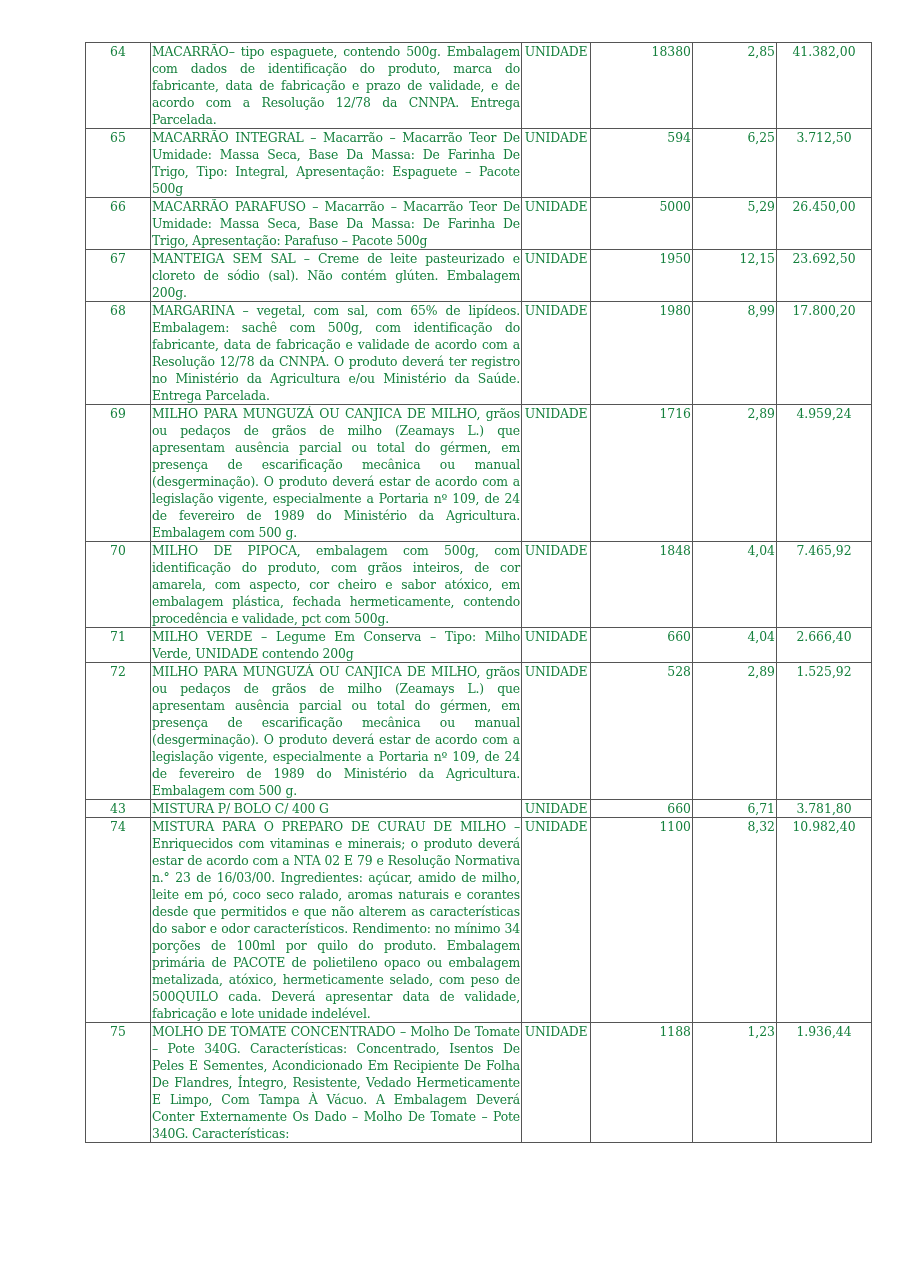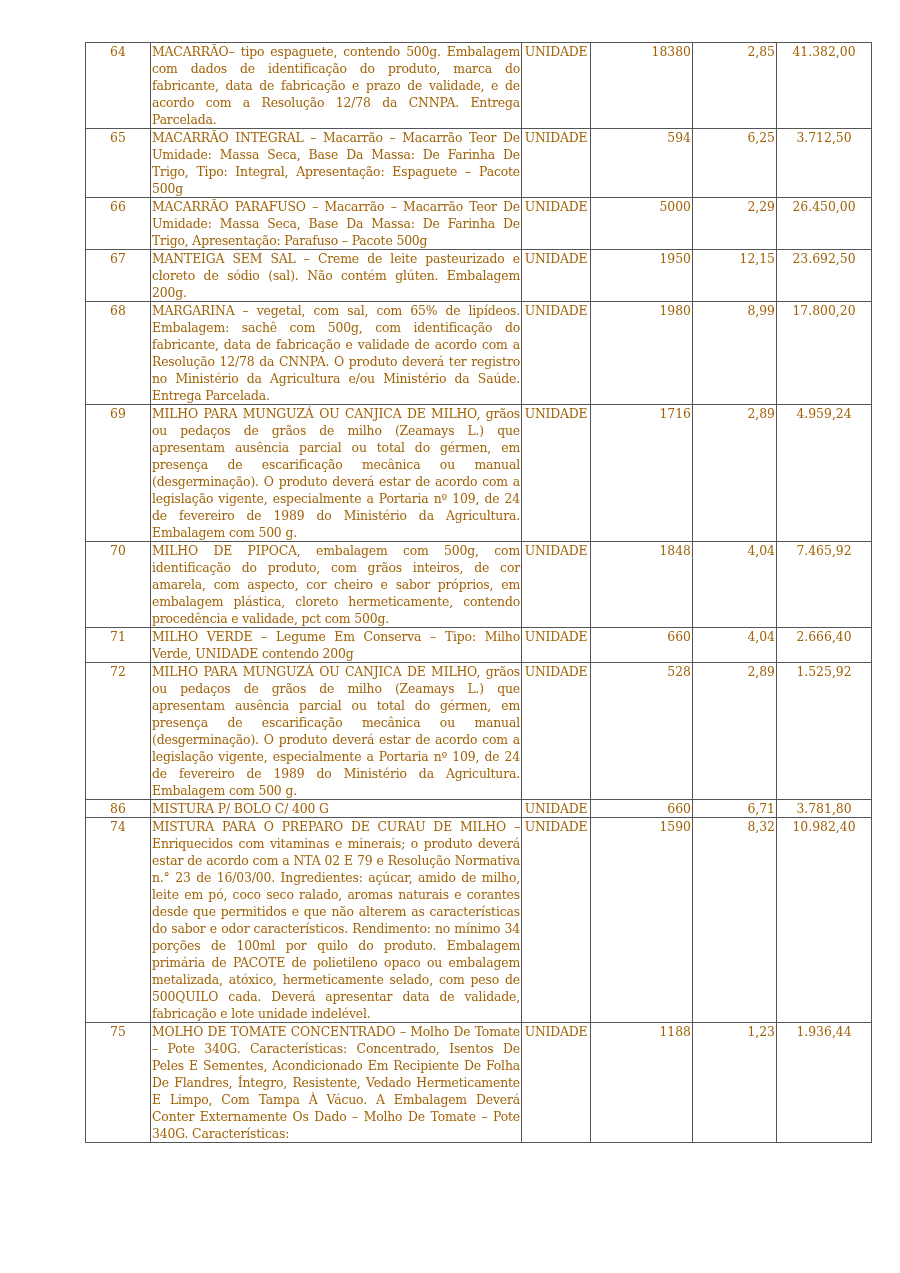--- a/index.html
+++ b/index.html
@@ -5,21 +5,21 @@
   html, body { margin: 0; padding: 0; background: #ffffff; }
   body { width: 900px; height: 1273px; position: relative; overflow: hidden; }
   .page { position: absolute; left: 85px; top: 42px; }
   table.items {
     border-collapse: collapse;
     table-layout: fixed;
     width: 774px;
     font-family: "DejaVu Serif", "Liberation Serif", serif;
     font-size: 12.4px;
     line-height: 17px;
-    color: #a16207;
+    color: #15803d;
   }
   table.items td {
     border: 1px solid #555;
     vertical-align: top;
     padding: 0 1px 0 1px;
   }
   td.c-num { width: 65px; text-align: center; padding-right: 24px; box-sizing: border-box; }
   td.c-desc { width: 368px; text-align: justify; text-align-last: left; letter-spacing: -0.15px; margin-left: 45px; }
   td.c-unit { width: 66px; text-align: center; letter-spacing: -0.2px; }
   td.c-qty { width: 99px; text-align: right; }
@@ -46,21 +46,21 @@
         <td class="c-unit">UNIDADE</td>
         <td class="c-qty">594</td>
         <td class="c-price">6,25</td>
         <td class="c-total">3.712,50</td>
       </tr>
       <tr>
         <td class="c-num">66</td>
         <td class="c-desc">MACARRÃO PARAFUSO – Macarrão – Macarrão Teor De Umidade: Massa Seca, Base Da Massa: De Farinha De Trigo, Apresentação: Parafuso – Pacote 500g</td>
         <td class="c-unit">UNIDADE</td>
         <td class="c-qty">5000</td>
-        <td class="c-price">2,29</td>
+        <td class="c-price">5,29</td>
         <td class="c-total">26.450,00</td>
       </tr>
       <tr>
         <td class="c-num">67</td>
         <td class="c-desc">MANTEIGA SEM SAL – Creme de leite pasteurizado e cloreto de sódio (sal). Não contém glúten. Embalagem 200g.</td>
         <td class="c-unit">UNIDADE</td>
         <td class="c-qty">1950</td>
         <td class="c-price">12,15</td>
         <td class="c-total">23.692,50</td>
       </tr>
@@ -75,21 +75,21 @@
       <tr>
         <td class="c-num">69</td>
         <td class="c-desc">MILHO PARA MUNGUZÁ OU CANJICA DE MILHO, grãos ou pedaços de grãos de milho (Zeamays L.) que apresentam ausência parcial ou total do gérmen, em presença de escarificação mecânica ou manual (desgerminação). O produto deverá estar de acordo com a legislação vigente, especialmente a Portaria nº 109, de 24 de fevereiro de 1989 do Ministério da Agricultura. Embalagem com 500 g.</td>
         <td class="c-unit">UNIDADE</td>
         <td class="c-qty">1716</td>
         <td class="c-price">2,89</td>
         <td class="c-total">4.959,24</td>
       </tr>
       <tr>
         <td class="c-num">70</td>
-        <td class="c-desc">MILHO DE PIPOCA, embalagem com 500g, com identificação do produto, com grãos inteiros, de cor amarela, com aspecto, cor cheiro e sabor próprios, em embalagem plástica, cloreto hermeticamente, contendo procedência e validade, pct com 500g.</td>
+        <td class="c-desc">MILHO DE PIPOCA, embalagem com 500g, com identificação do produto, com grãos inteiros, de cor amarela, com aspecto, cor cheiro e sabor atóxico, em embalagem plástica, fechada hermeticamente, contendo procedência e validade, pct com 500g.</td>
         <td class="c-unit">UNIDADE</td>
         <td class="c-qty">1848</td>
         <td class="c-price">4,04</td>
         <td class="c-total">7.465,92</td>
       </tr>
       <tr>
         <td class="c-num">71</td>
         <td class="c-desc">MILHO VERDE – Legume Em Conserva – Tipo: Milho Verde, UNIDADE contendo 200g</td>
         <td class="c-unit">UNIDADE</td>
         <td class="c-qty">660</td>
@@ -98,32 +98,32 @@
       </tr>
       <tr>
         <td class="c-num">72</td>
         <td class="c-desc">MILHO PARA MUNGUZÁ OU CANJICA DE MILHO, grãos ou pedaços de grãos de milho (Zeamays L.) que apresentam ausência parcial ou total do gérmen, em presença de escarificação mecânica ou manual (desgerminação). O produto deverá estar de acordo com a legislação vigente, especialmente a Portaria nº 109, de 24 de fevereiro de 1989 do Ministério da Agricultura. Embalagem com 500 g.</td>
         <td class="c-unit">UNIDADE</td>
         <td class="c-qty">528</td>
         <td class="c-price">2,89</td>
         <td class="c-total">1.525,92</td>
       </tr>
       <tr>
-        <td class="c-num">86</td>
+        <td class="c-num">43</td>
         <td class="c-desc">MISTURA P/ BOLO C/ 400 G</td>
         <td class="c-unit">UNIDADE</td>
         <td class="c-qty">660</td>
         <td class="c-price">6,71</td>
         <td class="c-total">3.781,80</td>
       </tr>
       <tr>
         <td class="c-num">74</td>
         <td class="c-desc">MISTURA PARA O PREPARO DE CURAU DE MILHO – Enriquecidos com vitaminas e minerais; o produto deverá estar de acordo com a NTA 02 E 79 e Resolução Normativa n.° 23 de 16/03/00. Ingredientes: açúcar, amido de milho, leite em pó, coco seco ralado, aromas naturais e corantes desde que permitidos e que não alterem as características do sabor e odor característicos. Rendimento: no mínimo 34 porções de 100ml por quilo do produto. Embalagem primária de PACOTE de polietileno opaco ou embalagem metalizada, atóxico, hermeticamente selado, com peso de 500QUILO cada. Deverá apresentar data de validade, fabricação e lote unidade indelével.</td>
         <td class="c-unit">UNIDADE</td>
-        <td class="c-qty">1590</td>
+        <td class="c-qty">1100</td>
         <td class="c-price">8,32</td>
         <td class="c-total">10.982,40</td>
       </tr>
       <tr>
         <td class="c-num">75</td>
         <td class="c-desc">MOLHO DE TOMATE CONCENTRADO – Molho De Tomate – Pote 340G. Características: Concentrado, Isentos De Peles E Sementes, Acondicionado Em Recipiente De Folha De Flandres, Íntegro, Resistente, Vedado Hermeticamente E Limpo, Com Tampa À Vácuo. A Embalagem Deverá Conter Externamente Os Dado – Molho De Tomate – Pote 340G. Características:</td>
         <td class="c-unit">UNIDADE</td>
         <td class="c-qty">1188</td>
         <td class="c-price">1,23</td>
         <td class="c-total">1.936,44</td>

